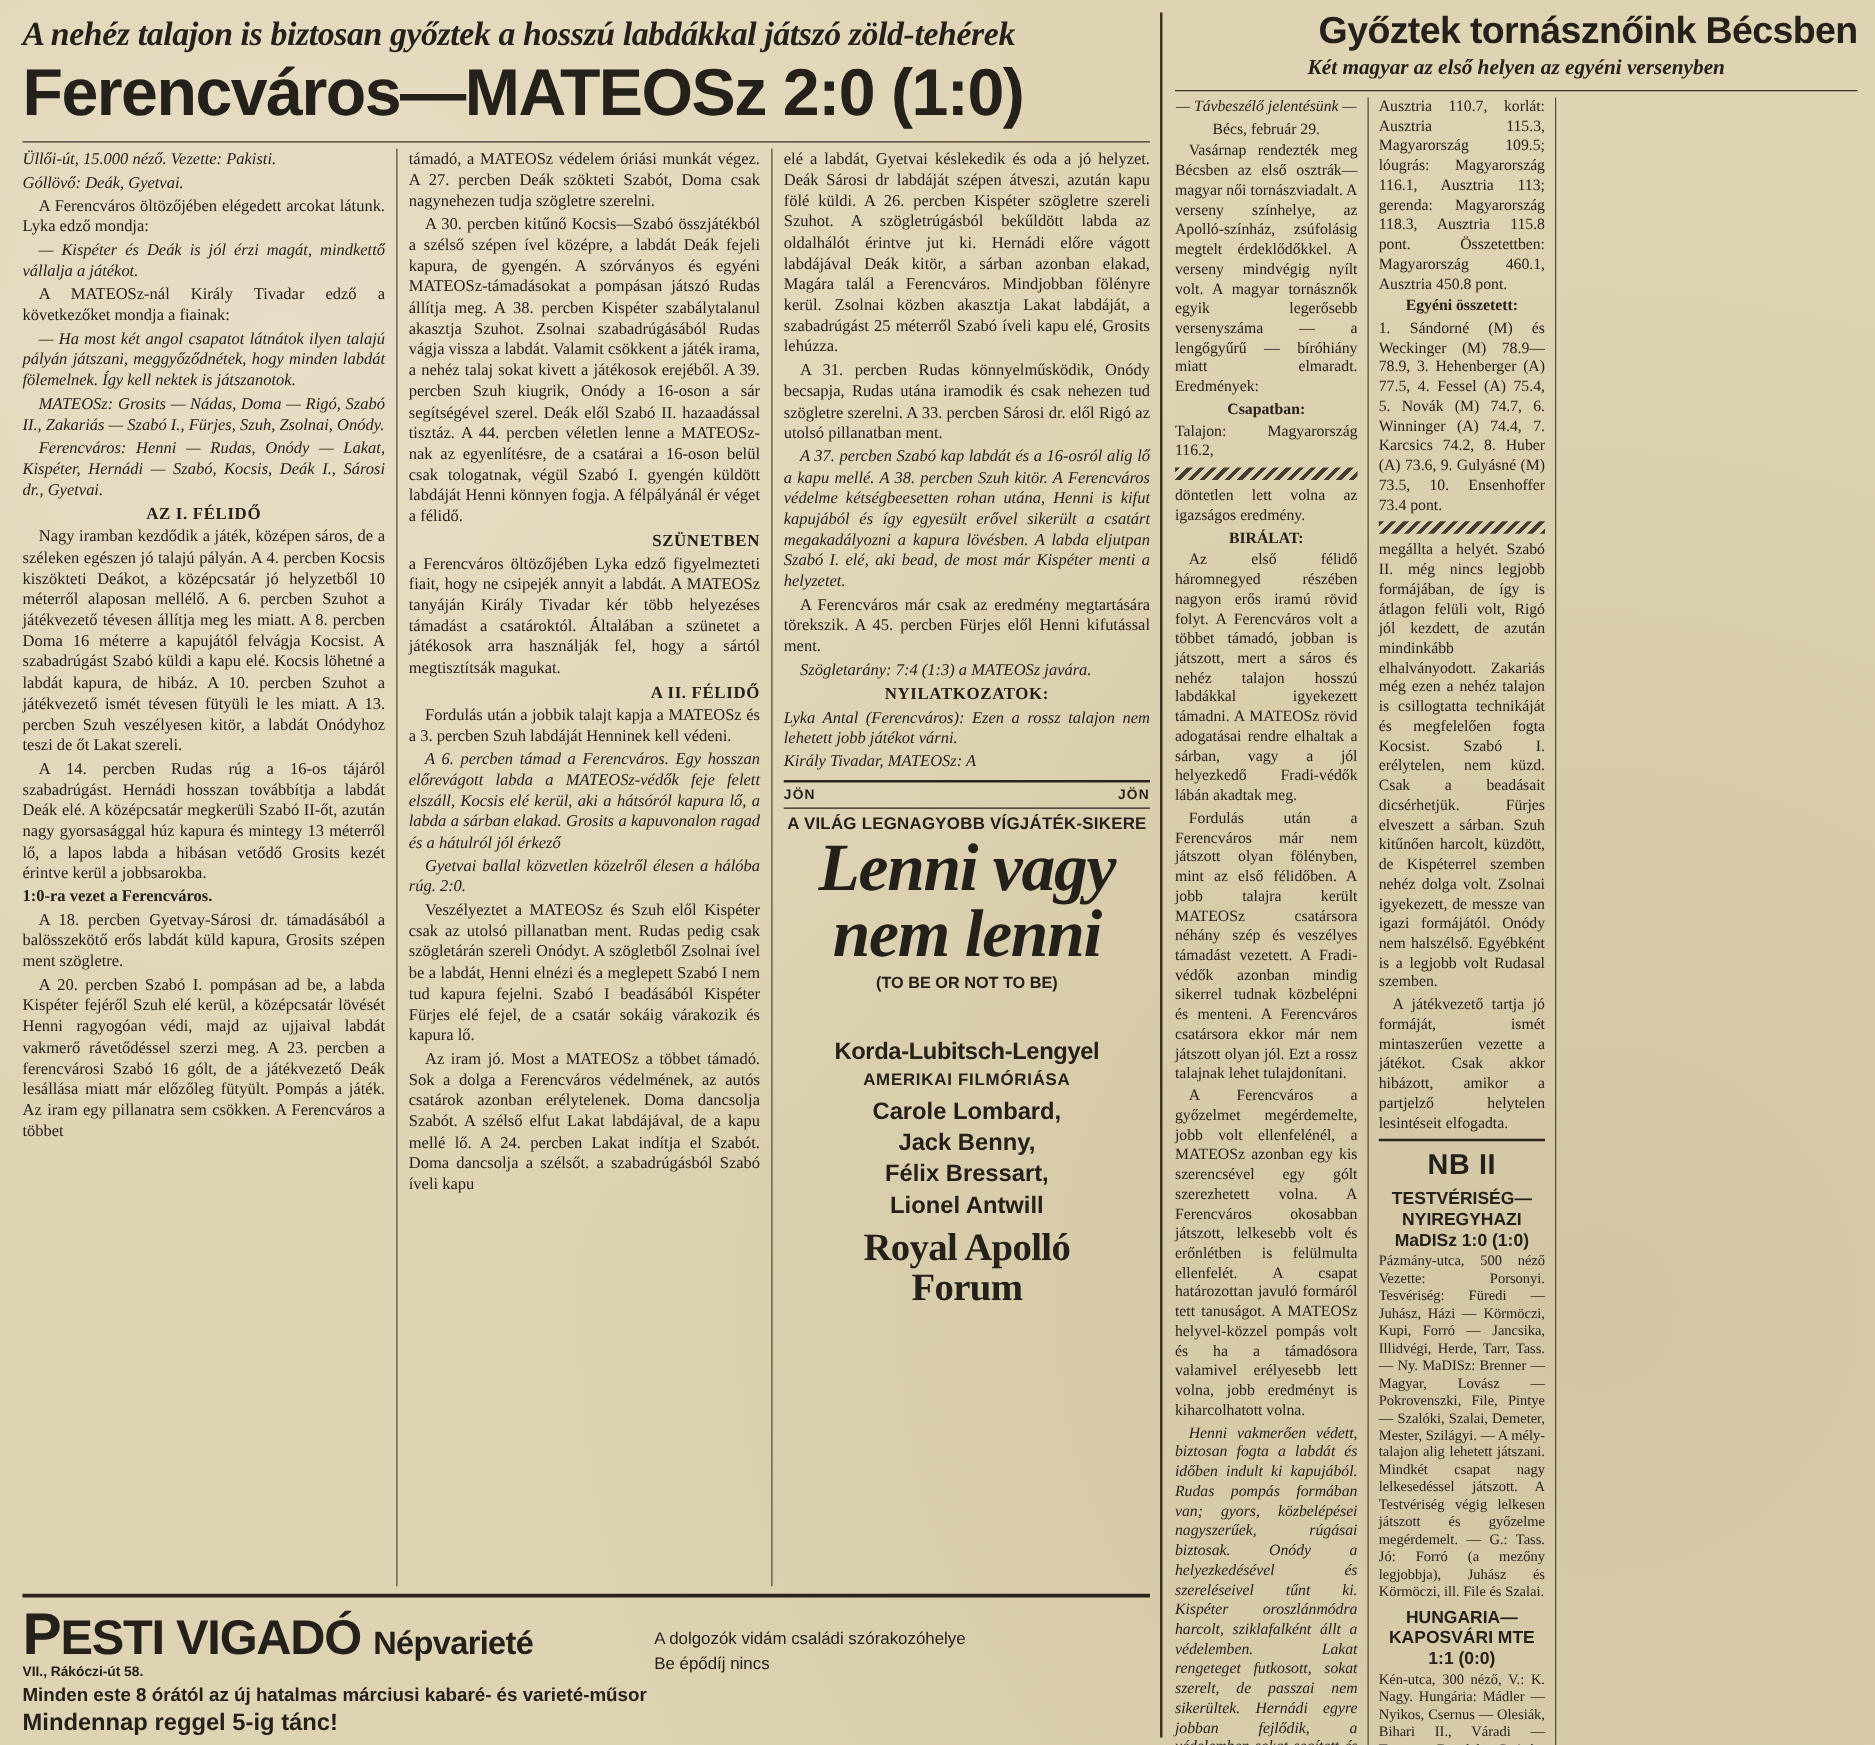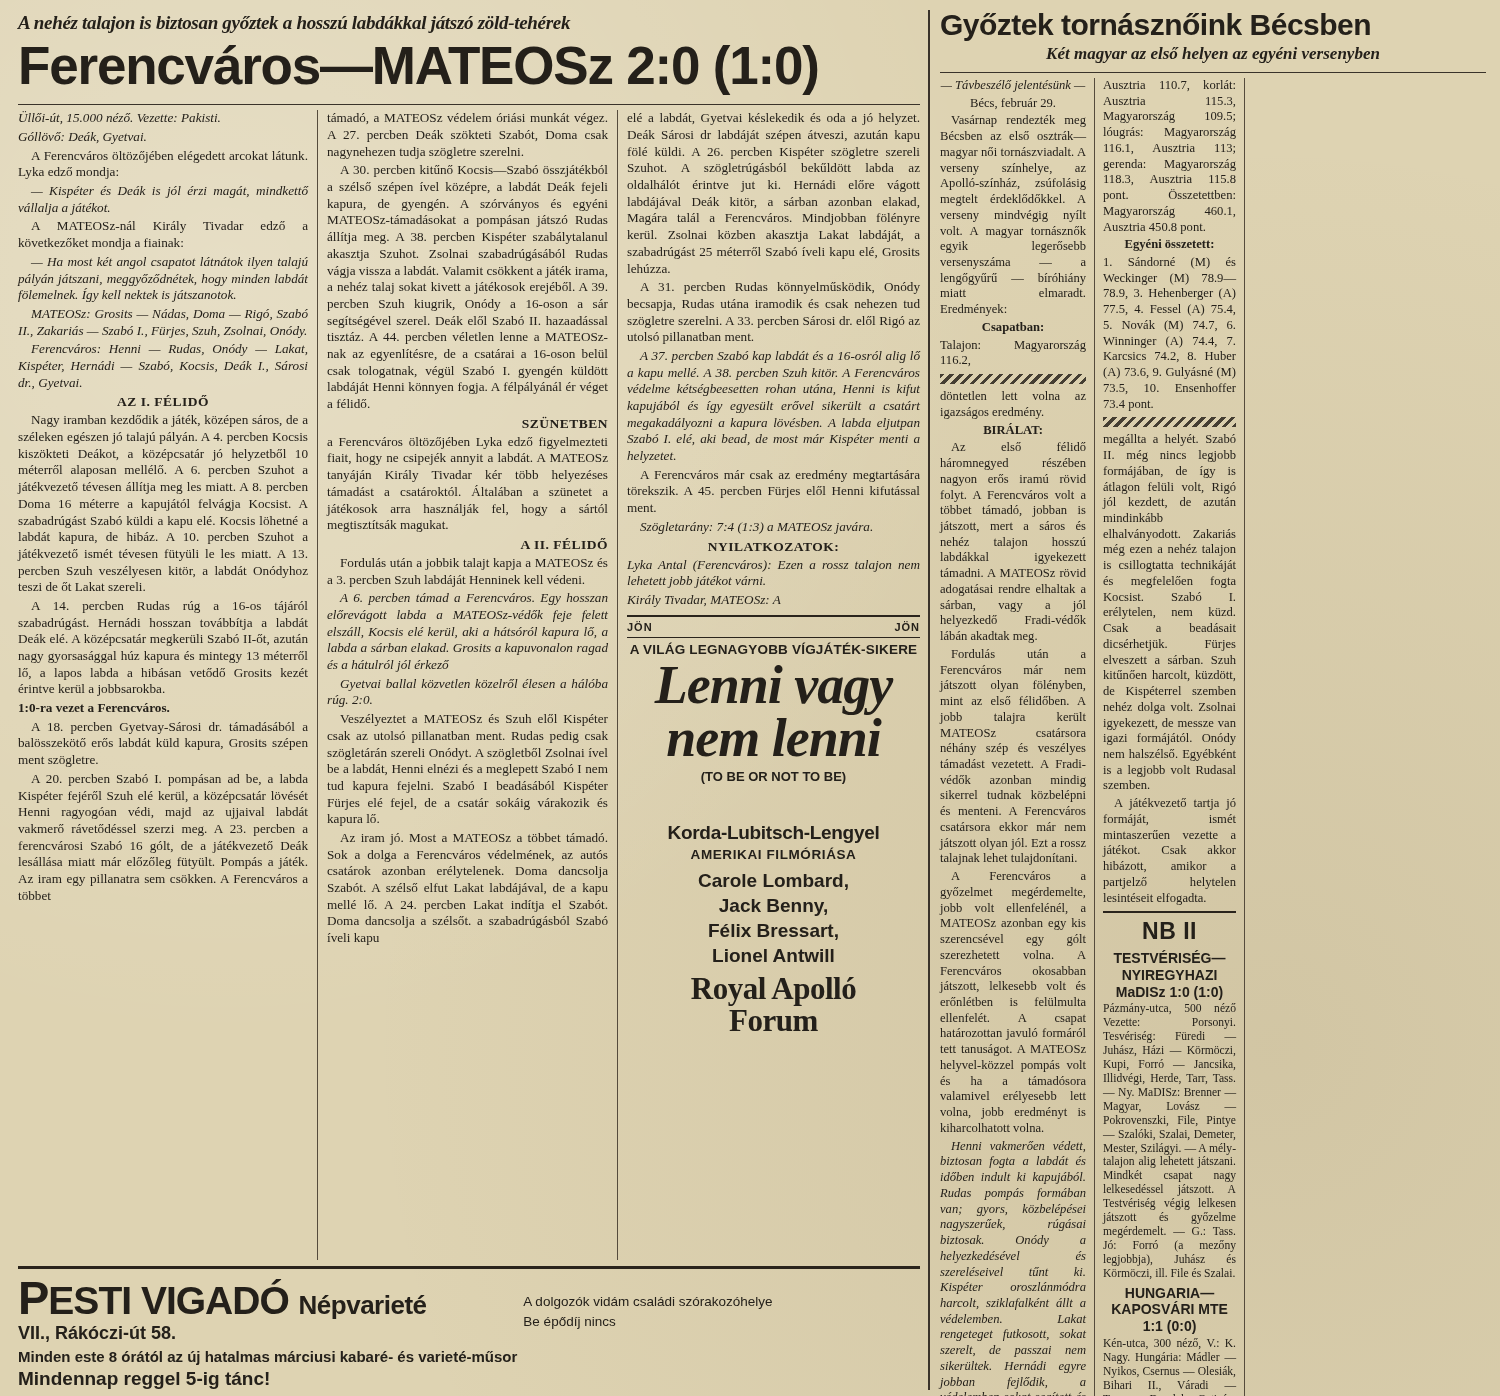--- a/index.html
+++ b/index.html
@@ -41,21 +41,21 @@
     display: flex;
     flex-direction: column;
     padding-left: 10px;
     border-left: 2px solid #3a332a;
     margin-left: 8px;
   }
   .headline-kicker {
     font-family: "Liberation Serif", serif;
     font-style: italic;
     font-weight: bold;
-    font-size: 19px;
+    font-size: 27px;
     line-height: 1.12;
     letter-spacing: -0.3px;
     margin: 2px 0 4px 0;
   }
   .mainhead {
     font-family: "Liberation Sans", sans-serif;
     font-weight: bold;
     font-size: 53px;
     letter-spacing: -1.2px;
     line-height: 1.02;
@@ -91,21 +91,21 @@
     font-size: 13.5px;
     letter-spacing: 0.5px;
     margin: 6px 0 4px 0;
     text-indent: 0 !important;
   }
   
   .rhead {
     font-family: "Liberation Sans", sans-serif;
     font-weight: bold;
     font-size: 30px;
-    text-align: left;
+    text-align: right;
     letter-spacing: -0.5px;
     line-height: 1.03;
     margin: 0 0 3px 0;
   }
   .rsub {
     font-family: "Liberation Serif", serif;
     font-style: italic;
     font-weight: bold;
     font-size: 17px;
     text-align: center;
@@ -230,21 +230,21 @@
   .vig-title .big1 { font-size: 47px; }
   .vig-npv {
     font-family: "Liberation Sans", sans-serif;
     font-weight: bold;
     font-size: 26px;
     letter-spacing: -0.5px;
   }
   .vig-addr {
     font-family: "Liberation Sans", sans-serif;
     font-weight: bold;
-    font-size: 18px;
+    font-size: 11px;
     margin-top: 2px;
   }
   .vig-l2 {
     font-family: "Liberation Sans", sans-serif;
     font-weight: bold;
     font-size: 15px;
     margin-top: 4px;
   }
   .vig-l3 {
     font-family: "Liberation Sans", sans-serif;

